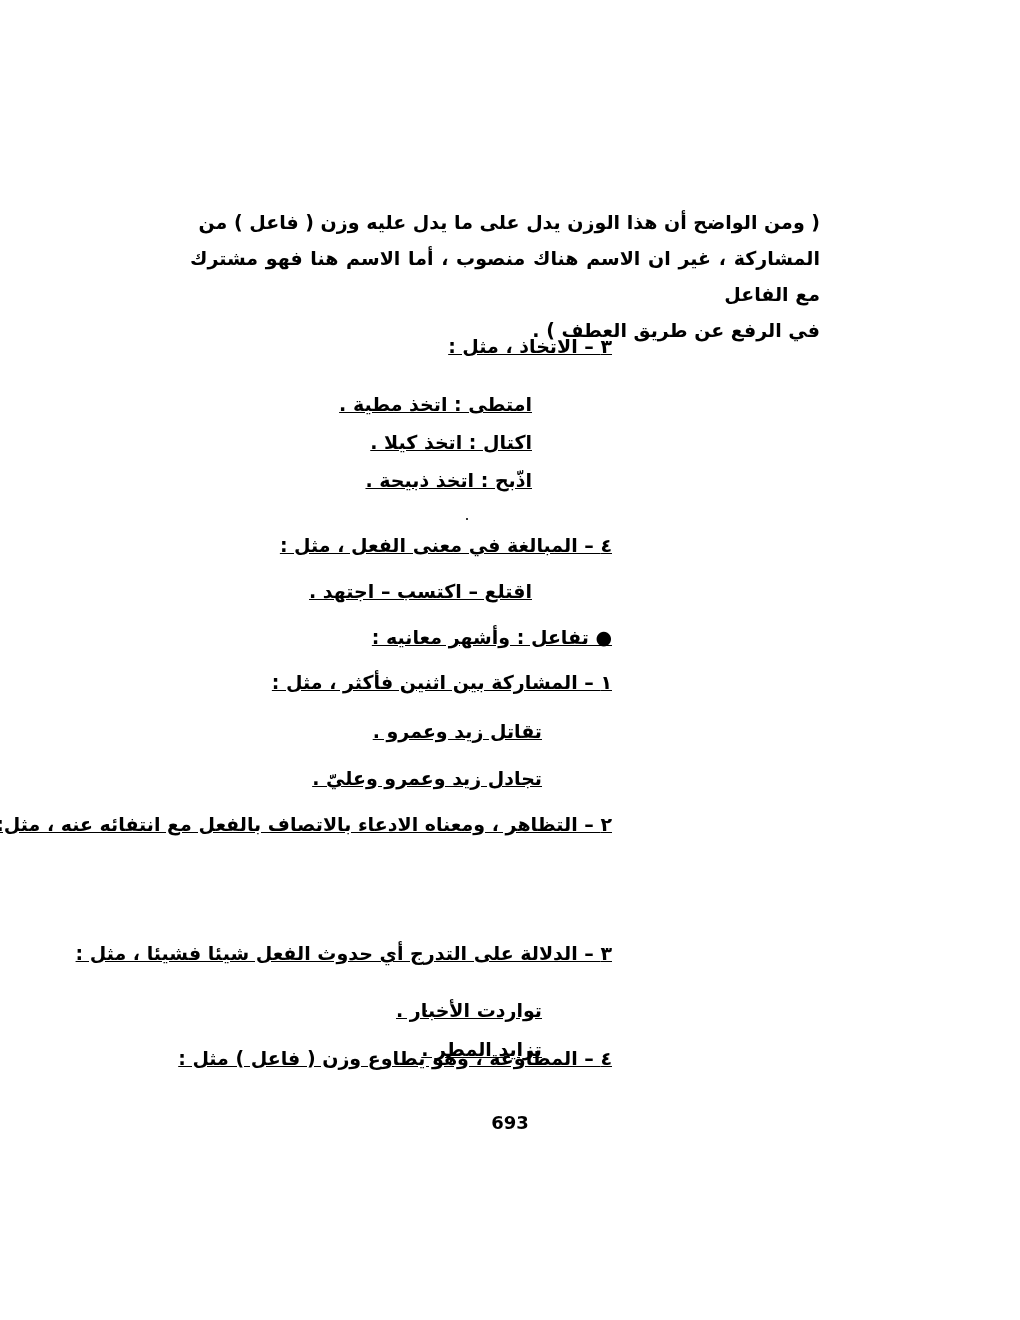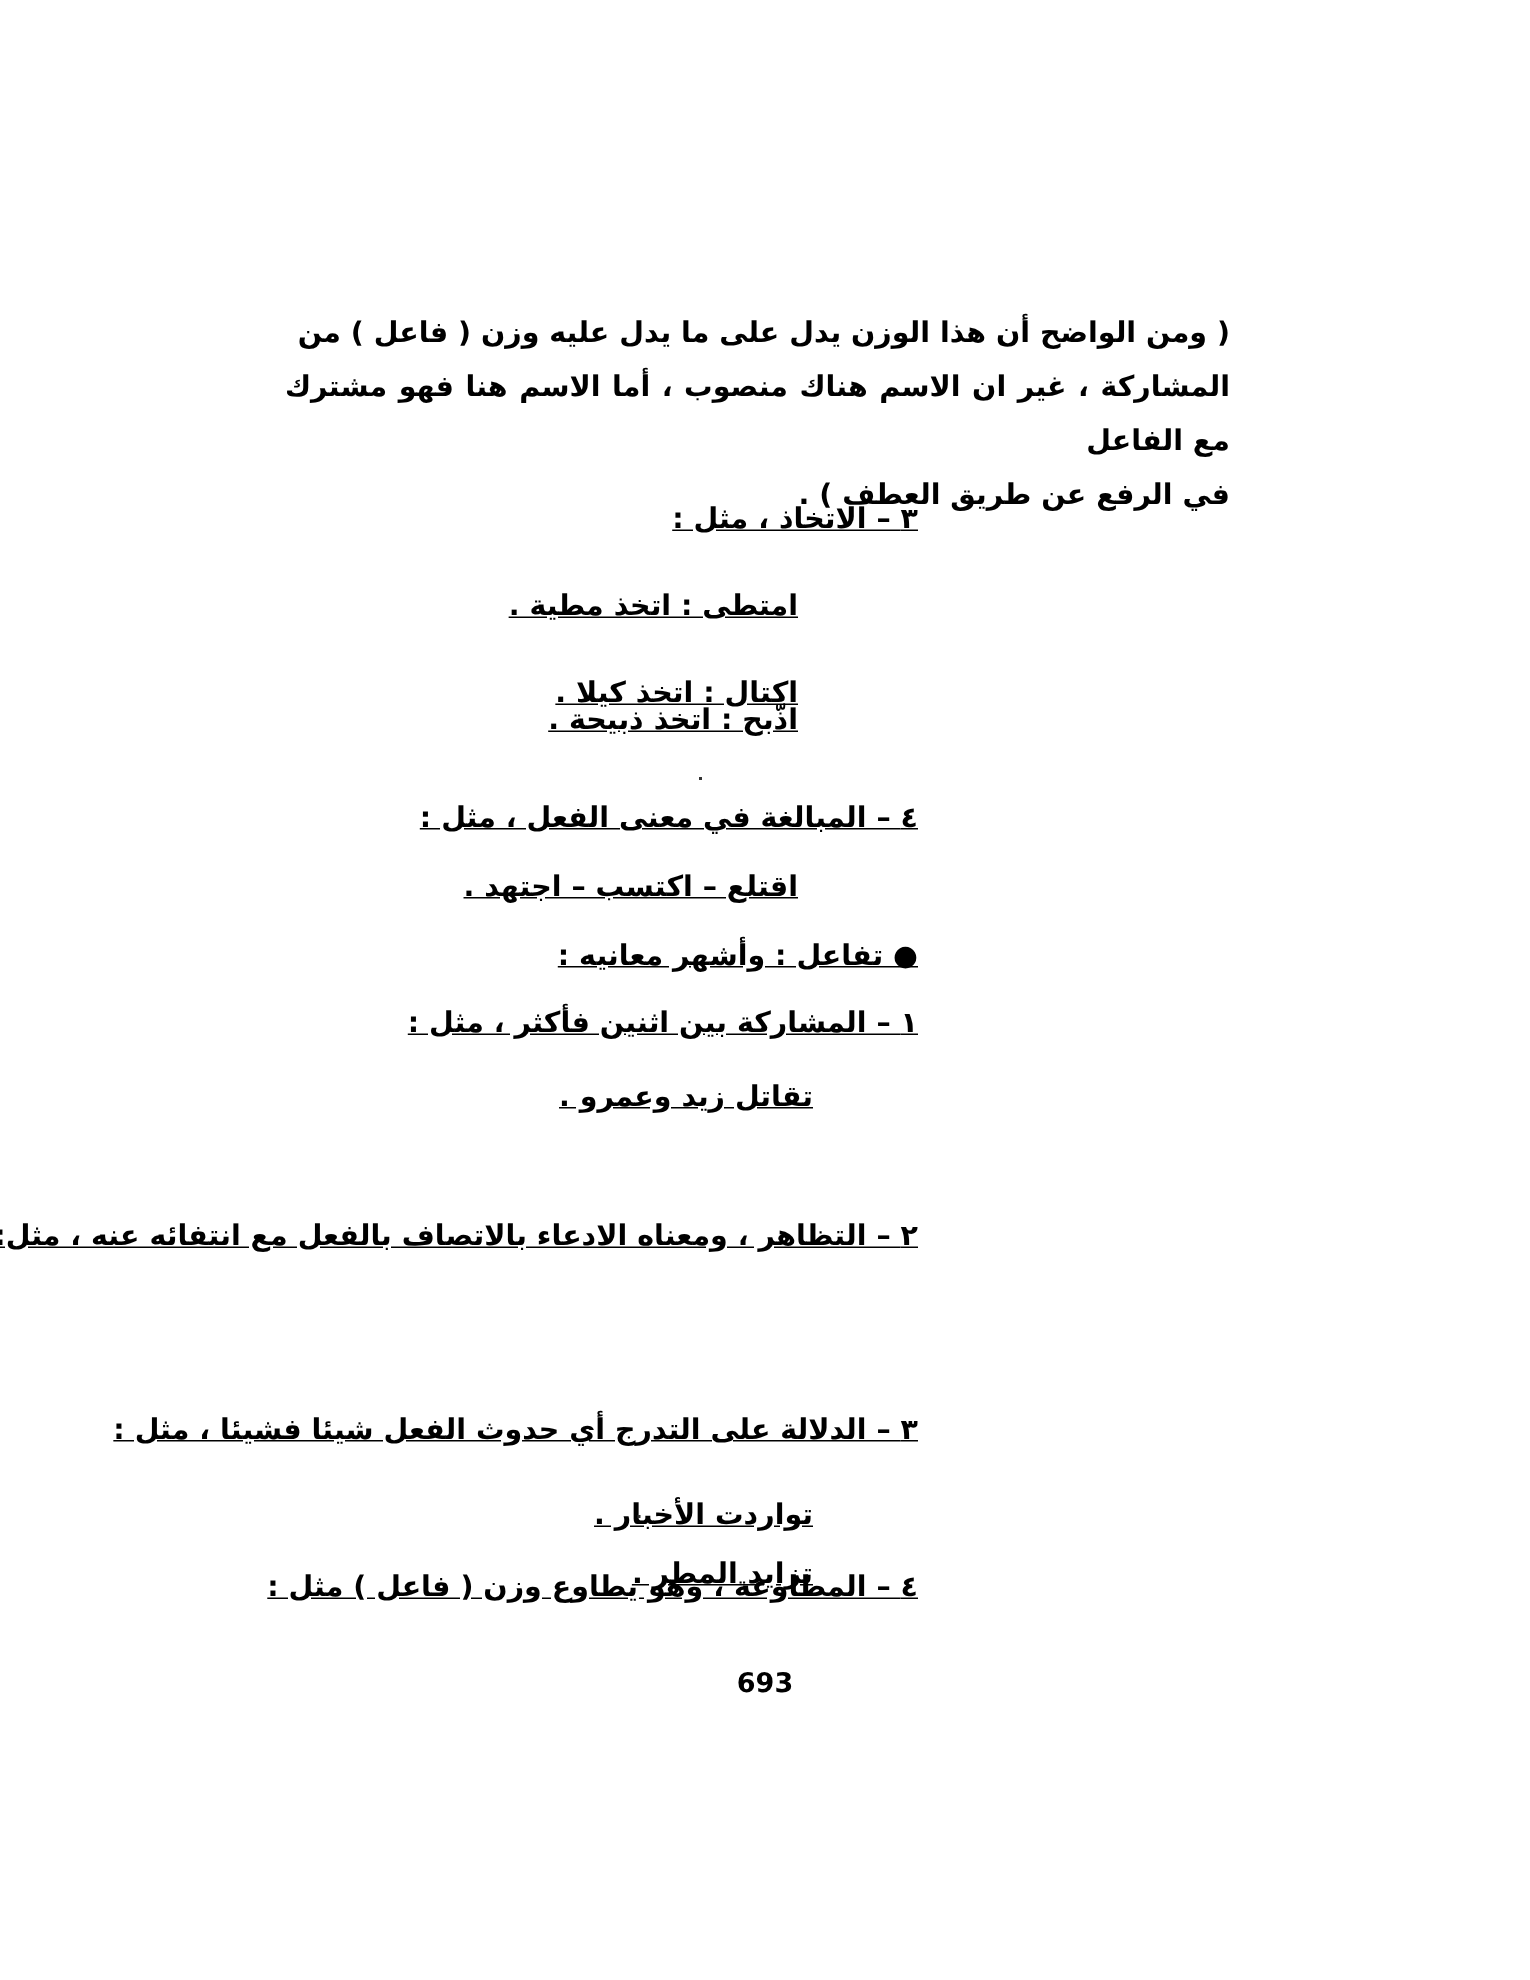--- a/index.html
+++ b/index.html
@@ -20,32 +20,33 @@
 <div class="page">
 
   <div class="para" style="left:190px; top:204px; width:630px;">
     <div>( ومن الواضح أن هذا الوزن يدل على ما يدل عليه  وزن  ( فاعل ) من</div>
     <div>المشاركة ، غير ان الاسم هناك منصوب ، أما الاسم هنا فهو مشترك مع الفاعل</div>
     <div>في الرفع عن طريق العطف ) .</div>
   </div>
 
   <div class="line" style="right:200px; top:331px;">٣ – الاتخاذ ، مثل :</div>
   <div class="line" style="right:280px; top:389px;">امتطى : اتخذ مطية .</div>
-  <div class="line" style="right:280px; top:427px;margin-top:20px;">اكتال  :  اتخذ كيلا .</div>
+  <div class="line" style="right:280px; top:427px;">اكتال  :  اتخذ كيلا .</div>
   <div class="line" style="right:280px; top:465px;">اذّبح   :  اتخذ ذبيحة .</div>
 
   <div class="speck" style="left:466px; top:518px;"></div>
 
   <div class="line" style="right:200px; top:530px;">٤ – المبالغة في معنى الفعل ، مثل :</div>
   <div class="line" style="right:280px; top:576px;">اقتلع – اكتسب – اجتهد .</div>
 
   <div class="line" style="right:200px; top:622px;text-align:center;">● تفاعل : وأشهر معانيه :</div>
 
   <div class="line" style="right:200px; top:667px;text-align:center;">١ – المشاركة بين اثنين فأكثر ، مثل :</div>
   <div class="line" style="right:270px; top:716px;">تقاتل زيد وعمرو .</div>
+  <div class="line" style="right:270px; top:763px;">تجادل زيد وعمرو وعليّ .</div>
 
   <div class="line" style="right:200px; top:809px;">٢ – التظاهر ، ومعناه الادعاء بالاتصاف بالفعل مع انتفائه عنه ، مثل:</div>
 
   <div class="line" style="right:200px; top:902px;margin-top:36px;">٣ – الدلالة على التدرج أي حدوث الفعل شيئا فشيئا ، مثل :</div>
   <div class="line" style="right:270px; top:998px;margin-top:36px;">تزايد المطر .</div>
   <div class="line" style="right:270px; top:995px;">تواردت الأخبار .</div>
 
   <div class="speck" style="left:425px; top:1010px;"></div>
 
   <div class="line" style="right:200px; top:1043px;">٤ – المطاوعة ، وهو يطاوع وزن ( فاعل ) مثل :</div>

